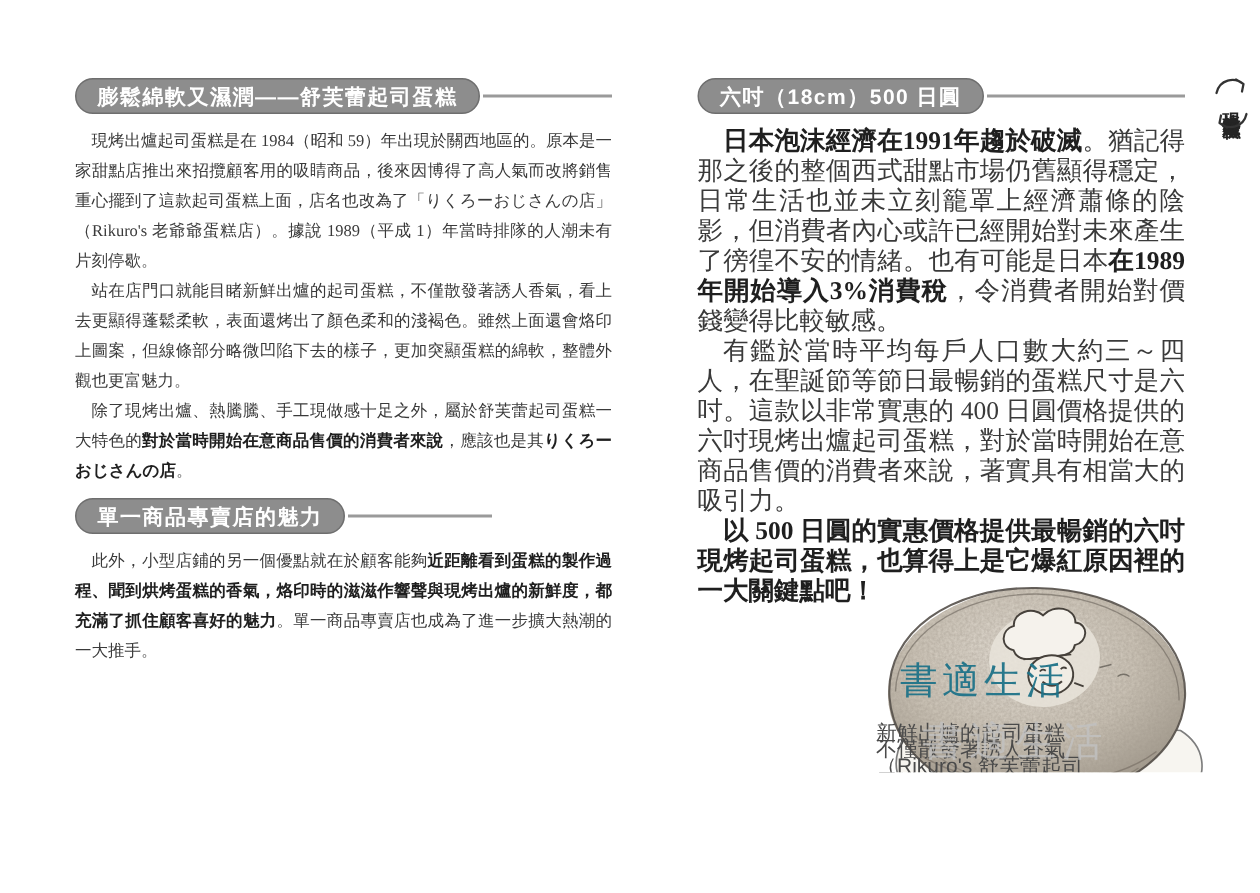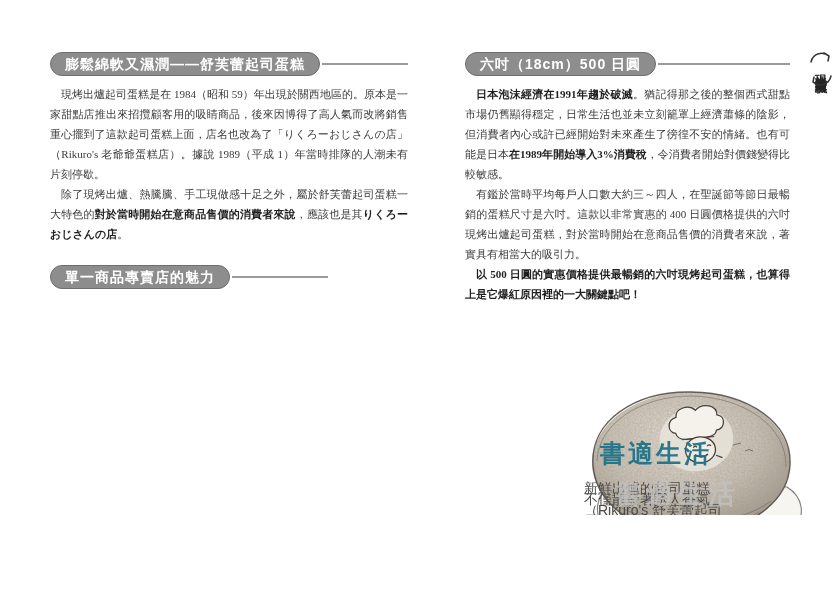--- a/index.html
+++ b/index.html
@@ -8,62 +8,64 @@
   .page{position:absolute;top:52px;}
   .page-left{left:50px;width:358px;}
   .page-right{left:465px;width:325px;}
   .heading-row{display:flex;align-items:center;height:24px;}
   .pill{display:inline-block;background:#8d8d8d;border:1px solid #6e6e6e;border-radius:14px;
         color:#ffffff;font-family:"Liberation Sans","DejaVu Sans",sans-serif;font-weight:bold;
         font-size:14px;line-height:22px;padding:0 14px;letter-spacing:1px;white-space:nowrap;}
   .rule{flex:1;height:1.5px;background:#9a9a9a;margin-left:2px;}
   .page-left .rule{max-width:96px;}
   .sec-text{margin-top:8px;font-size:11px;line-height:20px;text-align:justify;}
-  .page-right .sec-text{font-size:11px;}
+  .page-right .sec-text{font-size:17px;}
   .sec-text p{margin:0;text-indent:1em;}
   .sec-text .b{font-weight:bold;color:#1f1f1f;}
-  .heading-row.second{margin-top:21px;}
+  .heading-row.second{margin-top:8px;}
   .pagenum{position:absolute;top:563px;font-size:14px;color:#666;
            font-family:Liberation Mono, monospace;}
   .pagenum.pn-left{left:30px;}
   .pagenum.pn-right{left:795px;}
   
   .side-tab{position:absolute;left:808px;top:50px;width:26px;text-align:center;}
   .side-tab .deco{display:block;margin:0 auto;}
   .side-tab .vtext{writing-mode:vertical-rl;text-orientation:upright;font-size:12px;
         font-weight:bold;color:#242424;letter-spacing:1px;line-height:24px;
         font-family:"Liberation Sans","DejaVu Sans",sans-serif;margin:1px auto;}
   
   .illustration{position:absolute;left:573px;top:383px;width:245px;height:175px;}
   .caption{position:absolute;left:584px;top:483px;width:140px;font-size:14px;line-height:11px;
            color:#4a4a4a;font-family:"Liberation Sans","DejaVu Sans",sans-serif;}
-  .wm{position:absolute;font-weight:bold;letter-spacing:3px;white-space:nowrap;
+  .wm{position:absolute;font-weight:normal;letter-spacing:3px;white-space:nowrap;
       font-family:"Liberation Serif","DejaVu Serif",serif;pointer-events:none;}
   .wm-1{left:600px;top:437px;font-size:25px;opacity:0.95;}
   .wm-2{left:615px;top:476px;font-size:27px;opacity:0.8;letter-spacing:4px;}
 </style>
 </head>
 <body>
 
 <div class="spread">
 
   <div class="page page-left">
     <div class="heading-row">
       <span class="pill">膨鬆綿軟又濕潤——舒芙蕾起司蛋糕</span>
       <span class="rule"></span>
     </div>
     <div class="sec-text">
       <p><span>現烤出爐起司蛋糕是在 1984（昭和 59）年出現於關西地區的。原本是一家甜點店推出來招攬顧客用的吸睛商品，後來因博得了高人氣而改將銷售重心擺到了這款起司蛋糕上面，店名也改為了「りくろーおじさんの店」（Rikuro's 老爺爺蛋糕店）。據說 1989（平成 1）年當時排隊的人潮未有片刻停歇。</span></p>
+      <p><span>站在店門口就能目睹新鮮出爐的起司蛋糕，不僅散發著誘人香氣，看上去更顯得蓬鬆柔軟，表面還烤出了顏色柔和的淺褐色。雖然上面還會烙印上圖案，但線條部分略微凹陷下去的樣子，更加突顯蛋糕的綿軟，整體外觀也更富魅力。</span></p>
       <p><span>除了現烤出爐、熱騰騰、手工現做感十足之外，屬於舒芙蕾起司蛋糕一大特色的</span><span class="b">對於當時開始在意商品售價的消費者來說</span><span>，應該也是其</span><span class="b">りくろーおじさんの店</span><span>。</span></p>
     </div>
     <div class="heading-row second">
       <span class="pill">單一商品專賣店的魅力</span>
       <span class="rule"></span>
     </div>
     <div class="sec-text">
+      <p><span>此外，小型店鋪的另一個優點就在於顧客能夠</span><span class="b">近距離看到蛋糕的製作過程、聞到烘烤蛋糕的香氣，烙印時的滋滋作響聲與現烤出爐的新鮮度，都充滿了抓住顧客喜好的魅力</span><span>。單一商品專賣店也成為了進一步擴大熱潮的一大推手。</span></p>
     </div>
   </div>
 
   <div class="page page-right">
     <div class="heading-row">
       <span class="pill">六吋（18cm）500 日圓</span>
       <span class="rule"></span>
     </div>
     <div class="sec-text">
       <p><span class="b">日本泡沫經濟在1991年趨於破滅</span><span>。猶記得那之後的整個西式甜點市場仍舊顯得穩定，日常生活也並未立刻籠罩上經濟蕭條的陰影，但消費者內心或許已經開始對未來產生了徬徨不安的情緒。也有可能是日本</span><span class="b">在1989年開始導入3%消費稅</span><span>，令消費者開始對價錢變得比較敏感。</span></p>

